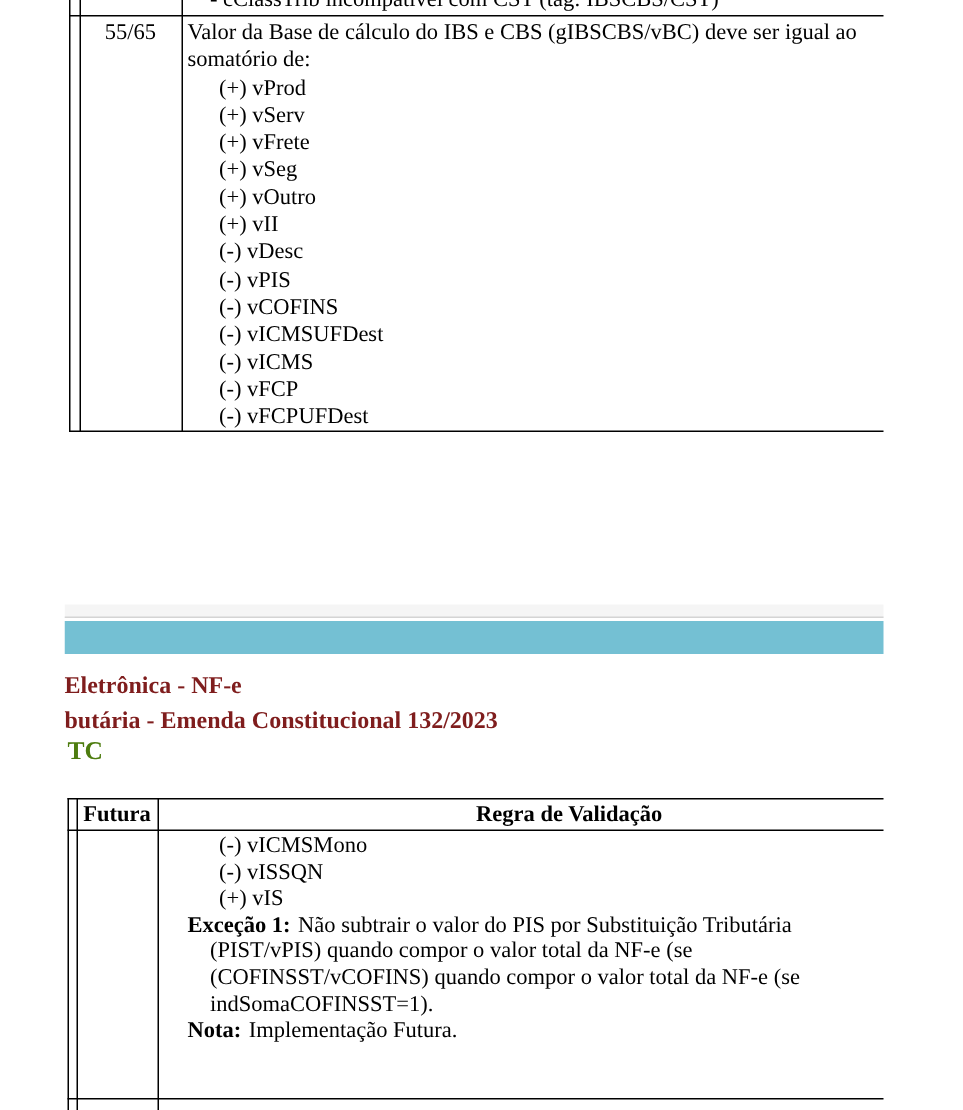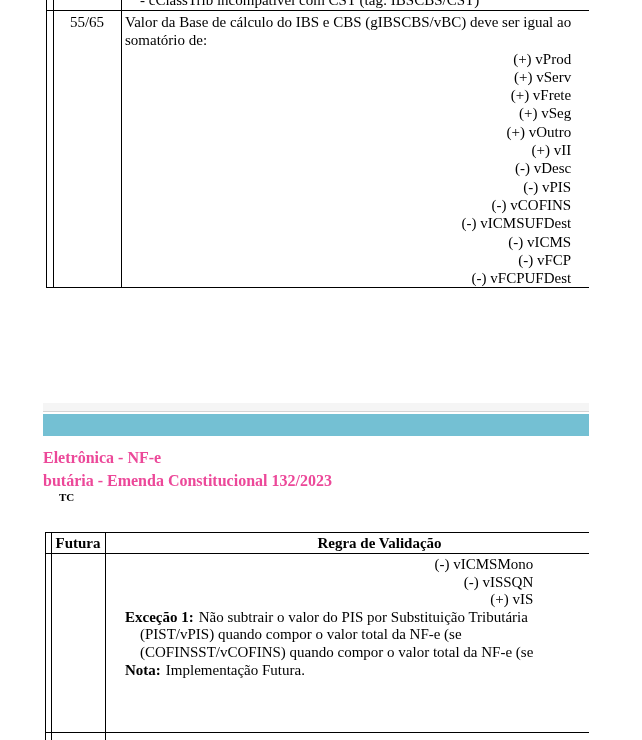--- a/index.html
+++ b/index.html
@@ -18,41 +18,41 @@
   .txt {
     position: absolute;
     font-size: 15px;
     line-height: 18.3px;
     white-space: nowrap;
   }
   .block { position: absolute; font-size: 15px; }
   .block .line { white-space: nowrap; }
   .t1 .line { height: 18.3px; line-height: 18.3px; }
   .t2 .line { height: 17.6px; line-height: 17.6px; }
-  .indent { padding-left: 21px; text-align: right; }
+  .indent { padding-left: 21px; }
   .cont { padding-left: 15px; }
   .b { font-weight: bold; }
   .b.lbl { margin-right: 5px; }
   .center { text-align: center; }
   .band-gray {
     position: absolute; left: 0; top: 403; width: 642px; height: 8px;
     background: #f5f5f5; border-bottom: 1px solid #d4d4d4;
   }
   .band-teal {
     position: absolute; left: 0; top: 414px; width: 642px; height: 22px;
     background: #74c0d3;
   }
   .heading {
     position: absolute; left: 0;
-    font-size: 16px; font-weight: bold; color: #ec4899;
+    font-size: 16px; font-weight: bold; color: #7f1d1d;
     white-space: nowrap;
   }
   .subheading {
-    position: absolute; left: 16px;
-    font-size: 11px; font-weight: bold; color: #000000;
+    position: absolute; left: 2px;
+    font-size: 17px; font-weight: bold; color: #4d7c0f;
     white-space: nowrap;
   }
 </style>
 </head>
 <body>
 
 <div id="screen">
 
   <div>
 
@@ -111,19 +111,20 @@
 
     <div class="block t2" style="left:82px; top:556px;">
       <div class="line indent">(-) vICMSMono</div>
       <div class="line indent">(-) vISSQN</div>
       <div class="line indent">(+) vIS</div>
       <div class="line">
         <span class="b lbl">Exceção 1:</span><span>Não subtrair o valor do PIS por Substituição Tributária</span>
       </div>
       <div class="line cont">(PIST/vPIS) quando compor o valor total da NF-e (se</div>
       <div class="line cont">(COFINSST/vCOFINS) quando compor o valor total da NF-e (se</div>
+      <div class="line cont">indSomaCOFINSST=1).</div>
       <div class="line">
         <span class="b lbl">Nota:</span><span>Implementação Futura.</span>
       </div>
     </div>
   </div>
 
 </div>
 
 </body></html>

